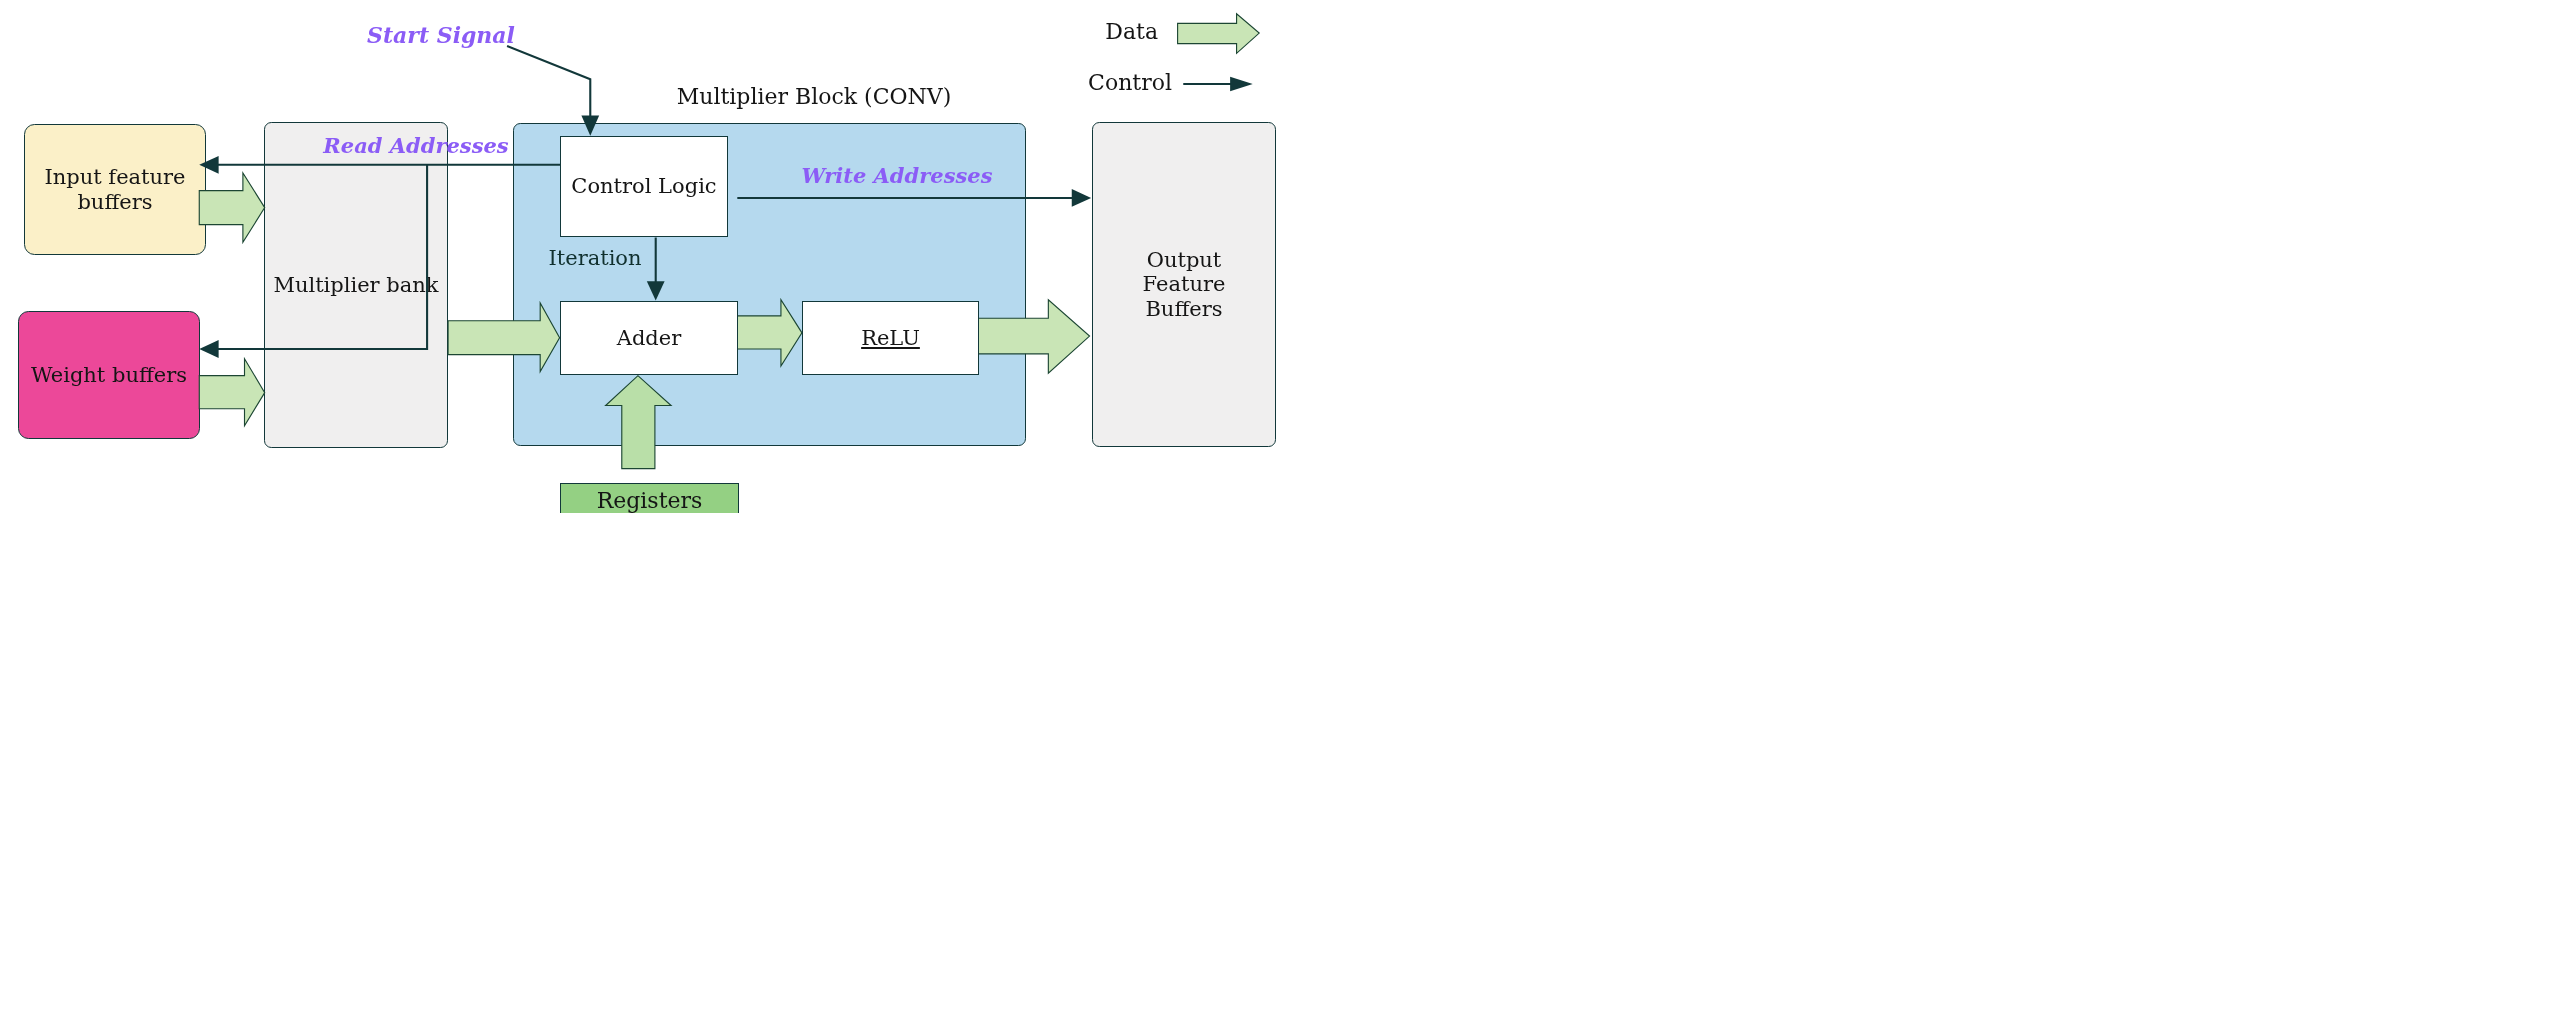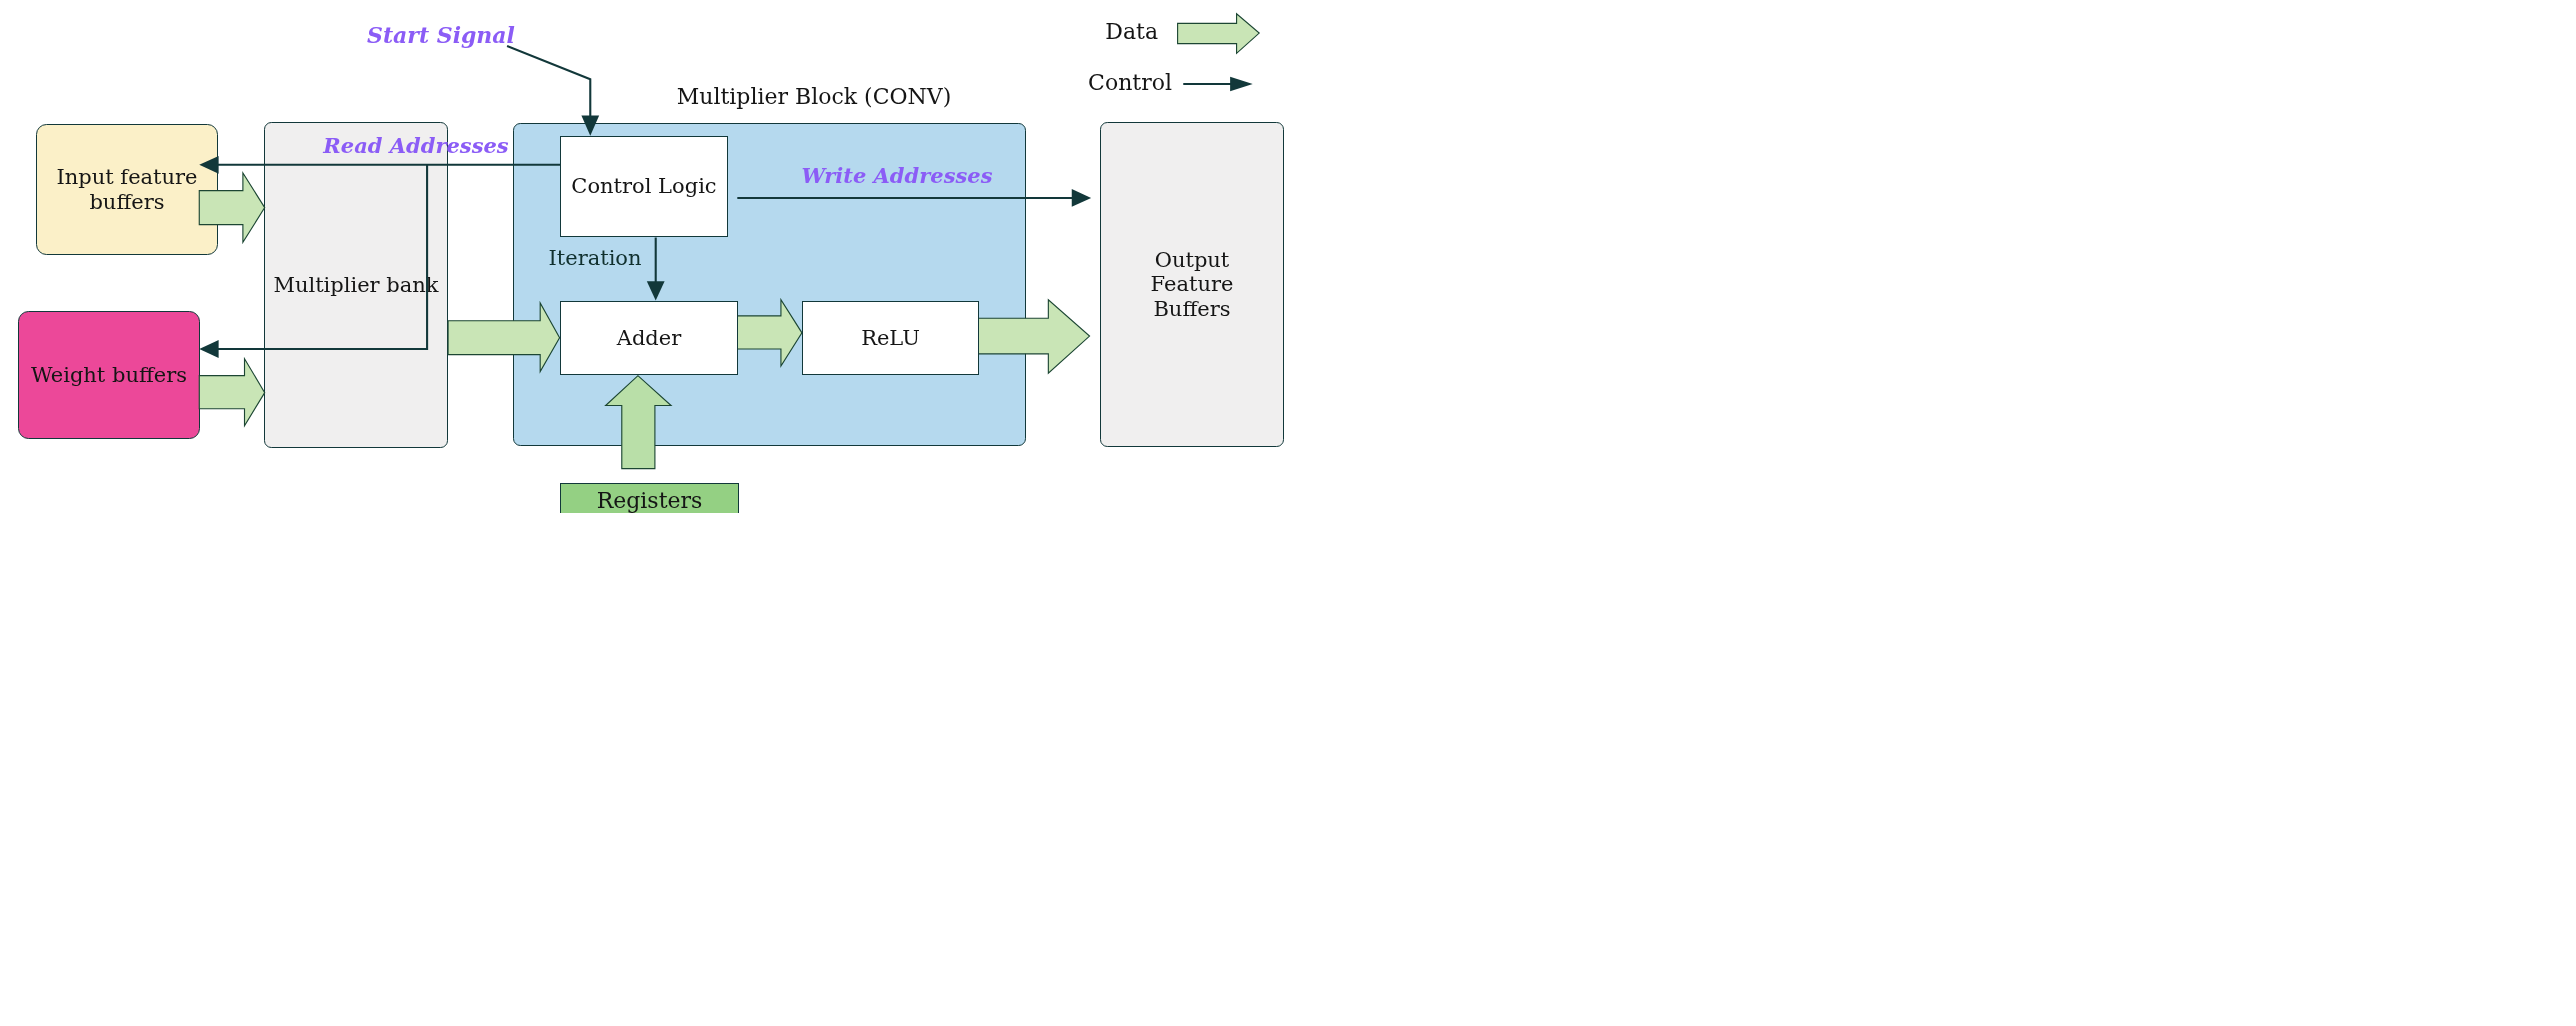--- a/index.html
+++ b/index.html
@@ -18,29 +18,29 @@
     position: absolute;
     box-sizing: border-box;
     display: flex; align-items: center; justify-content: center;
     text-align: center;
     font-size: 21px; line-height: 1.15;
     border: 1.3px solid #12383a;
   }
   .rounded  { border-radius: 10.5px; }
   .rounded-sm { border-radius: 7.3px; }
 
-  #input-box   { left: 36px;  top: 124px; width: 182px; height: 131px; background: #fbf0c8; padding: 0 16px; }
+  #input-box   { left: 24px;  top: 124px; width: 182px; height: 131px; background: #fbf0c8; padding: 0 16px; }
   #weight-box  { left: 18px;  top: 311px; width: 182px; height: 128px; background: #ec4899; padding: 16px 8px; }
   #mult-box    { left: 264px; top: 122px; width: 184px; height: 326px; background: #f0efef; }
   #conv-box    { left: 513px; top: 123px; width: 513px; height: 323px; background: #b5d9ee; }
-  #output-box  { left: 1092px; top: 122px; width: 184px; height: 325px; background: #f0efef; padding: 0 14.6px; margin-left: 8px; }
+  #output-box  { left: 1092px; top: 122px; width: 184px; height: 325px; background: #f0efef; padding: 0 14.6px; }
 
   #control-box { left: 560px; top: 136px; width: 168px; height: 101px; background: #ffffff; z-index: 4; }
   #adder-box   { left: 560px; top: 301px; width: 178px; height: 74px;  background: #ffffff; z-index: 4; }
-  #relu-box    { left: 802px; top: 301px; width: 177px; height: 74px;  background: #ffffff; z-index: 4; }
+  #relu-box    { left: 802px; top: 301px; width: 177px; height: 74px;  background: #ffffff; z-index: 4; text-decoration: underline; }
   #registers-box { left: 560px; top: 468px; width: 179px; height: 36px; background: #94d083; z-index: 4; font-size: 22px; margin-top: 15px; }
 
   
   #overlay {
     position: absolute; left: 0; top: 0; width: 1288px; height: 513px;
     z-index: 3;
   }
   .ctl-line { stroke: #12383a; stroke-width: 2.6px; fill: none; }
   .ctl-head { fill: #12383a; stroke: none; }
   .data-arrow { fill: #c9e5b6; stroke: #1c4633; stroke-width: 1.4px; stroke-linejoin: miter; }

